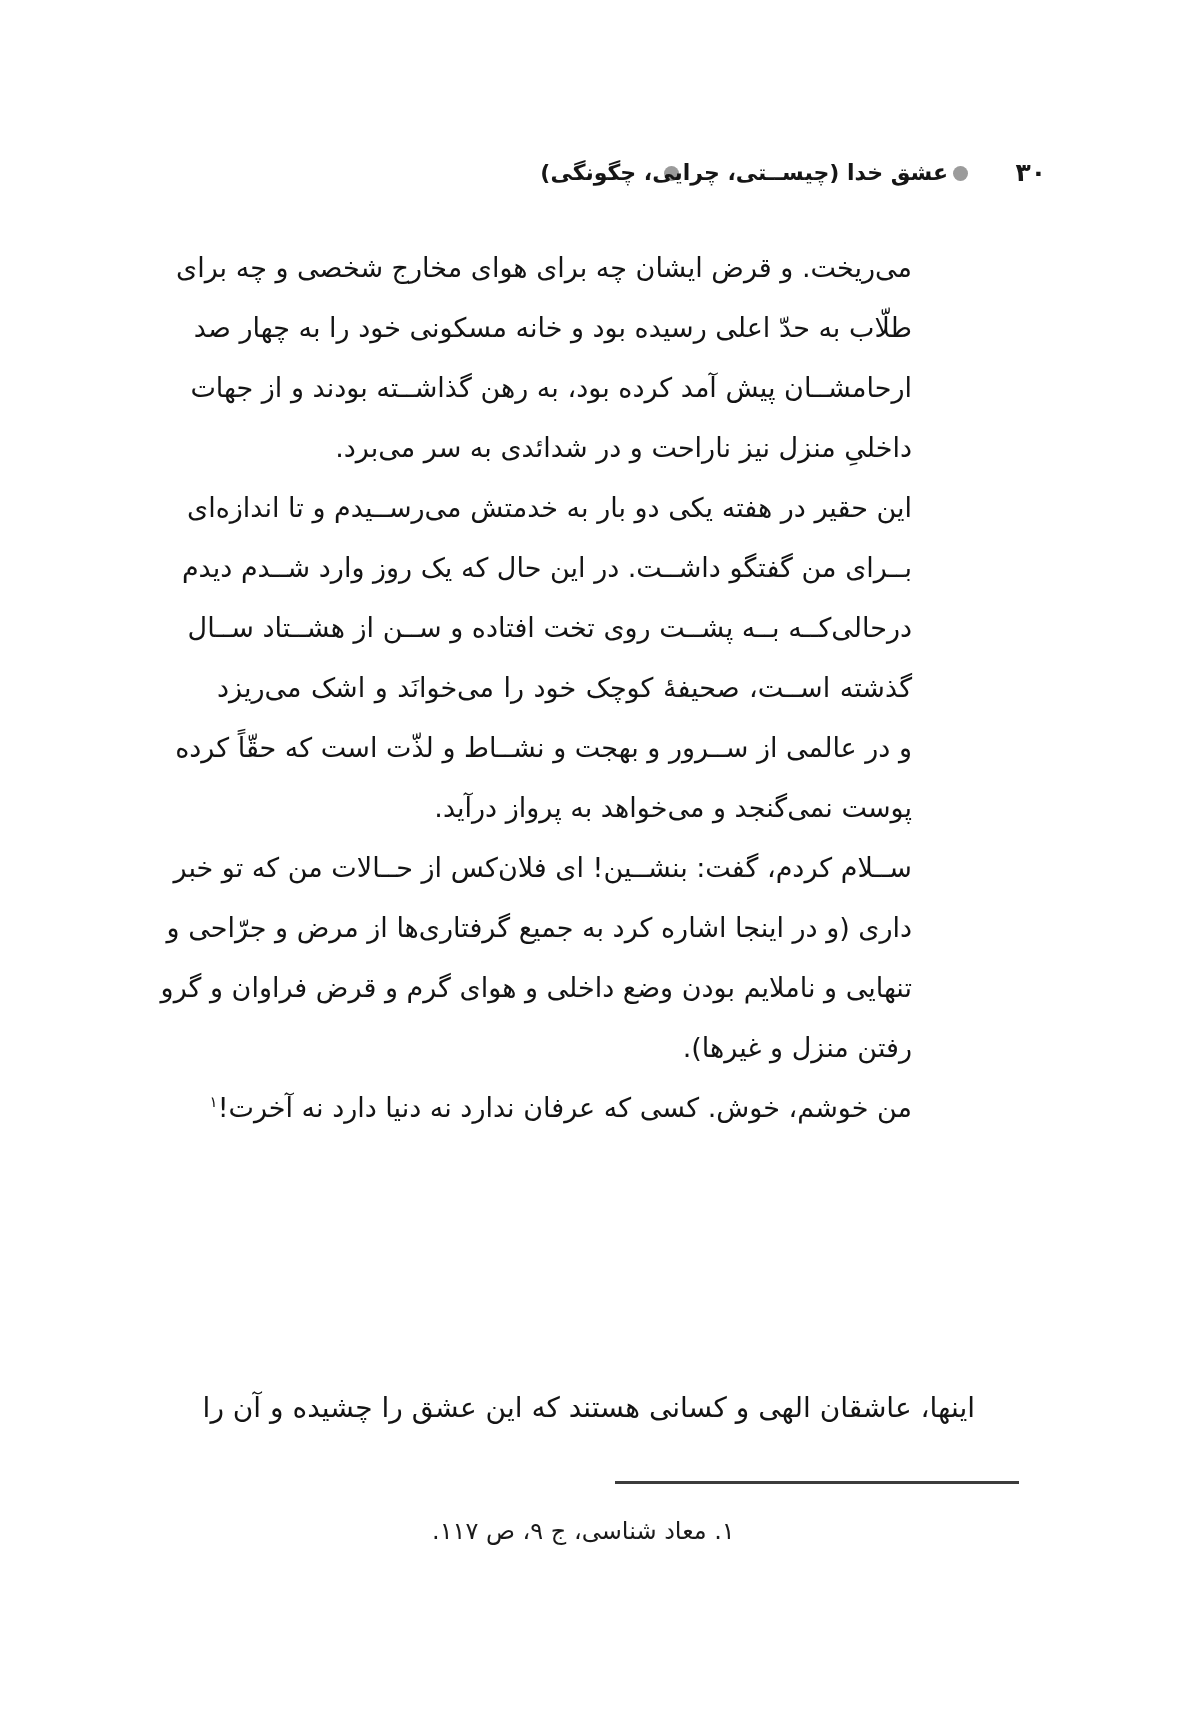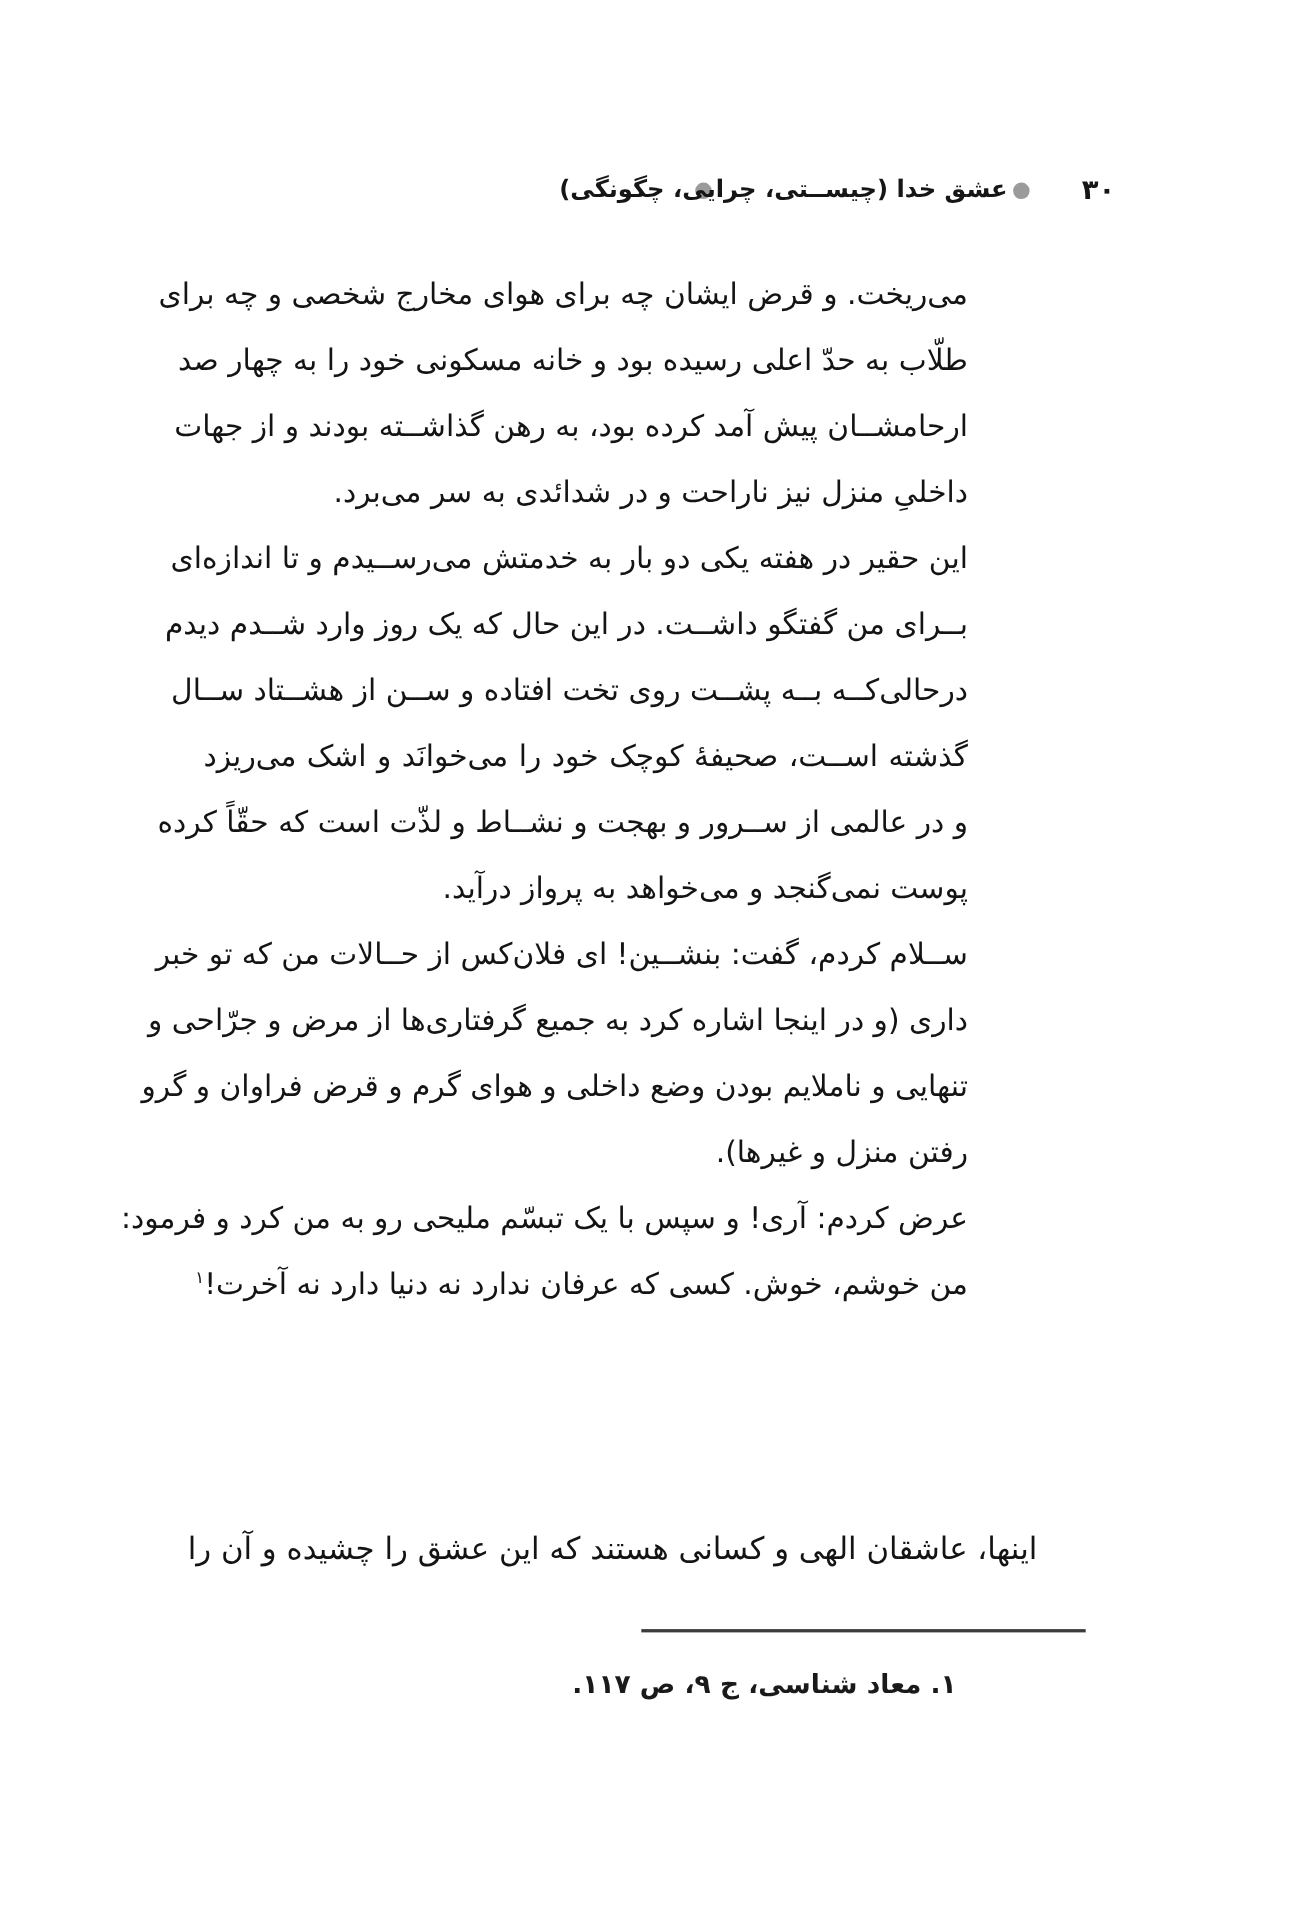--- a/index.html
+++ b/index.html
@@ -1,20 +1,20 @@
 <!DOCTYPE html>
 <html lang="fa"><head>
 <meta charset="utf-8">
 <style>
   html,body{margin:0;padding:0;}
   body{
     width:1182px;height:1733px;background:#ffffff;position:relative;
     font-family:"DejaVu Sans",sans-serif;color:#141414;overflow:hidden;
   }
-  .page{position:absolute;inset:0;background:#ffffff;}
+  .page{position:absolute;inset:0;background:#ffffff;margin-left:32px;}
 
   
   .header{position:absolute;top:150px;left:0;width:1182px;height:46px;}
   .page-number{
     position:absolute;left:966px;top:0;width:48px;height:46px;
     line-height:46px;font-size:25px;text-align:right;direction:rtl;
     font-weight:bold;color:#161616;
   }
   .bullet{
     position:absolute;top:16px;width:15px;height:15px;border-radius:50%;
@@ -47,23 +47,22 @@
     text-align:justify;text-align-last:justify;white-space:nowrap;
   }
 
   
   .footnote-rule{
     position:absolute;top:1481px;left:583px;width:404px;height:3px;
     background:#3c3c3c;
   }
   .footnote{
     position:absolute;top:1506px;left:400px;width:590px;height:50px;
-    line-height:50px;font-size:24px;direction:rtl;text-align:center;
+    line-height:50px;font-size:24px;direction:rtl;text-align:left;
     color:#1a1a1a;
-    font-weight:bold;
   }
 </style>
 </head>
 <body>
 
 <div class="page">
 
   <div class="header">
     <span class="bullet bullet-left"></span>
     <div class="header-title">عشق خدا (چیســتی، چرایی، چگونگی)</div>
@@ -79,21 +78,20 @@
     <div class="qline">این حقیر در هفته یکی دو بار به خدمتش می‌رســیدم و تا اندازه‌ای</div>
     <div class="qline">بــرای من گفتگو داشــت. در این حال که یک روز وارد شــدم دیدم</div>
     <div class="qline">درحالی‌کــه بــه پشــت روی تخت افتاده و ســن از هشــتاد ســال</div>
     <div class="qline">گذشته اســت، صحیفهٔ کوچک خود را می‌خوانَد و اشک می‌ریزد</div>
     <div class="qline">و در عالمی از ســرور و بهجت و نشــاط و لذّت است که حقّاً کرده</div>
     <div class="qline end">پوست نمی‌گنجد و می‌خواهد به پرواز درآید.</div>
     <div class="qline">ســلام کردم، گفت: بنشــین! ای فلان‌کس از حــالات من که تو خبر</div>
     <div class="qline">داری (و در اینجا اشاره کرد به جمیع گرفتاری‌ها از مرض و جرّاحی و</div>
     <div class="qline">تنهایی و ناملایم بودن وضع داخلی و هوای گرم و قرض فراوان و گرو</div>
     <div class="qline end">رفتن منزل و غیرها).</div>
-    <div class="qline">عرض کردم: آری! و سپس با یک تبسّم ملیحی رو به من کرد و فرمود:</div>
     <div class="qline end">
       <span>من خوشم، خوش. کسی که عرفان ندارد نه دنیا دارد نه آخرت!</span><sup>۱</sup>
     </div>
   </div>
 
   <div class="body-line">اینها، عاشقان الهی و کسانی هستند که این عشق را چشیده و آن را</div>
 
   <div class="footnote-rule"></div>
 
   <div class="footnote">۱. معاد شناسی، ج ۹، ص ۱۱۷.</div>

